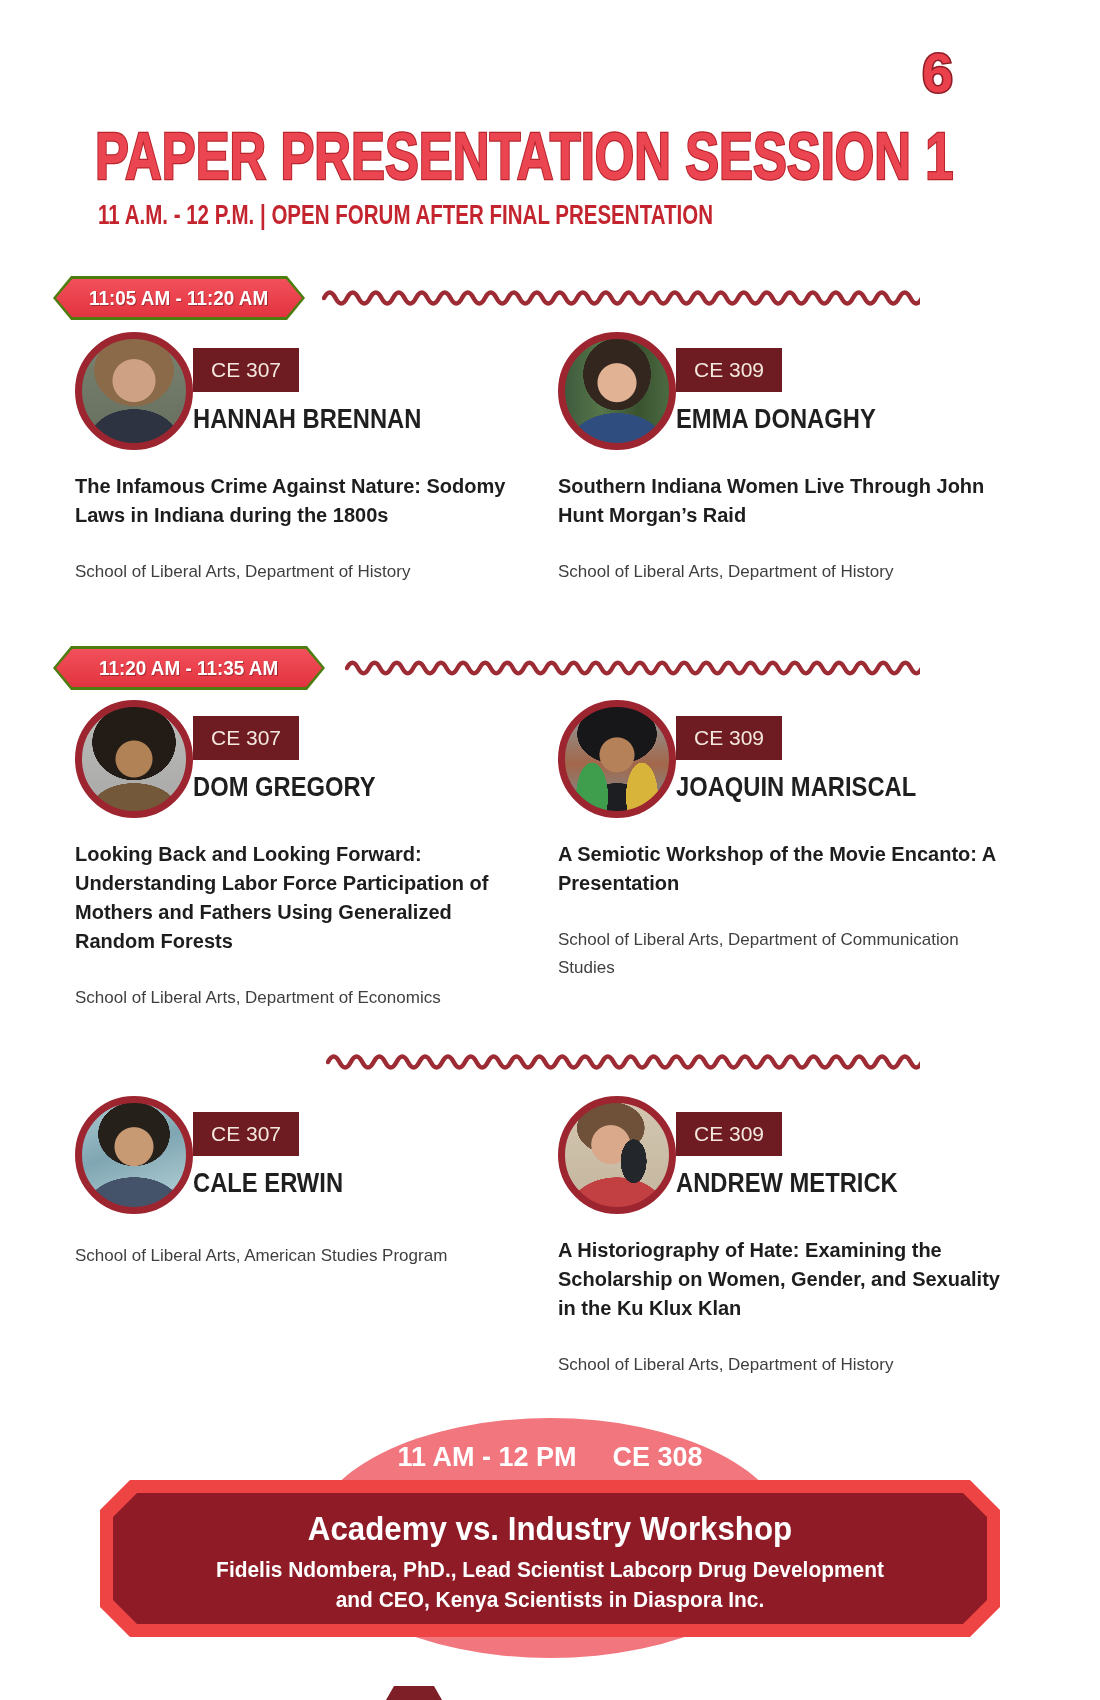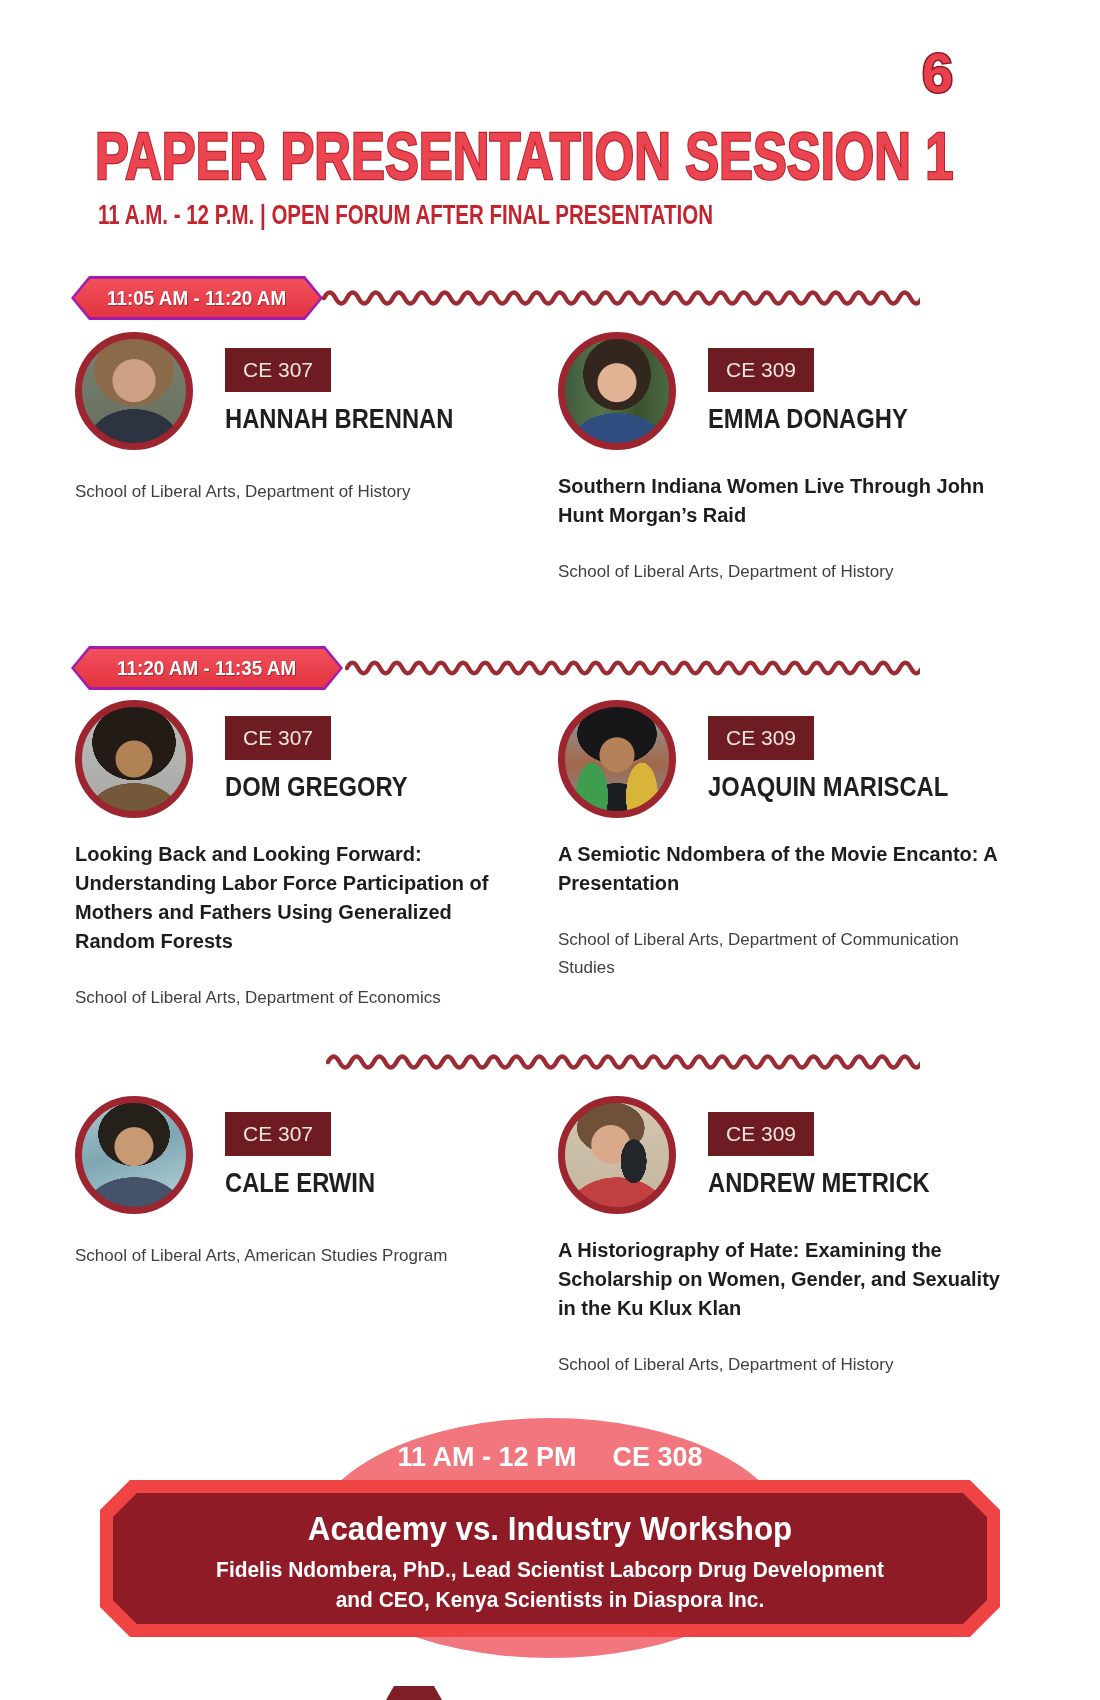--- a/index.html
+++ b/index.html
@@ -11,36 +11,36 @@
     color:#E9404C;-webkit-text-stroke:3px #8E1B26;paint-order:stroke fill;}
 
   
   .title{position:absolute;left:95px;top:118px;margin:0;font-size:66px;font-weight:bold;
     color:#EA4550;-webkit-text-stroke:2.5px #B7242C;paint-order:stroke fill;
     white-space:nowrap;transform:scaleX(.77);transform-origin:left top;letter-spacing:0px;}
   .subtitle{position:absolute;left:98px;top:200px;font-size:27px;font-weight:bold;color:#C3242E;
     white-space:nowrap;transform:scaleX(.76);transform-origin:left top;}
 
   
-  .slot-badge{position:absolute;left:71px;height:44px;background:#a21caf;
+  .slot-badge{position:absolute;left:53px;height:44px;background:#4d7c0f;
     clip-path:polygon(18px 0,calc(100% - 18px) 0,100% 50%,calc(100% - 18px) 100%,18px 100%,0 50%);}
   .slot-badge-inner{position:absolute;inset:3px;display:flex;align-items:center;justify-content:center;
     background:linear-gradient(180deg,#F2505B,#E23440);
     clip-path:polygon(16px 0,calc(100% - 16px) 0,100% 50%,calc(100% - 16px) 100%,16px 100%,0 50%);}
   .slot-badge-inner span{color:#fff;font-size:21px;font-weight:bold;white-space:nowrap;
     transform:scaleX(.9);text-shadow:1px 1px 0 rgba(110,20,26,.55);}
 
   .wave{position:absolute;height:20px;}
   .wave path{fill:none;stroke:#9C2B33;stroke-width:4.5;stroke-linecap:round;}
 
   
   .card{position:absolute;width:460px;}
   .card-top{display:flex;}
   .photo{width:104px;height:104px;border-radius:50%;border:7px solid #9C2530;flex:none;}
-  .meta{margin-left:32px;padding-top:16px;}
+  .meta{padding-top:16px;}
   .room{display:inline-block;background:#6E1B22;color:#F3E7DE;font-size:21px;
     width:106px;text-align:center;padding:10px 0;}
   .pname{font-size:27px;font-weight:bold;color:#1f1f1f;margin-top:12px;white-space:nowrap;
     transform:scaleX(.88);transform-origin:left top;}
   .ptitle{margin-top:22px;font-size:20px;font-weight:bold;color:#1d1d1d;line-height:1.45;}
   .paffil{margin-top:28px;font-size:17px;color:#3f3f3f;line-height:1.65;}
 
   
   .p1{background:
     radial-gradient(circle at 50% 40%,#CFA184 0 21px,rgba(0,0,0,0) 22px),
@@ -111,20 +111,21 @@
     </svg>
 
   <div class="card" style="left:75px;top:332px;">
     <div class="card-top">
       <div class="photo p1"></div>
       <div class="meta">
         <div class="room"><span>CE 307</span></div>
         <div class="pname">HANNAH BRENNAN</div>
       </div>
     </div>
+    <div class="ptitle">The Infamous Crime Against Nature: Sodomy Laws in Indiana during the 1800s</div>
     <div class="paffil">School of Liberal Arts, Department of History</div>
   </div>
 
   <div class="card" style="left:558px;top:332px;">
     <div class="card-top">
       <div class="photo p2"></div>
       <div class="meta">
         <div class="room"><span>CE 309</span></div>
         <div class="pname">EMMA DONAGHY</div>
       </div>
@@ -155,21 +156,21 @@
   </div>
 
   <div class="card" style="left:558px;top:700px;">
     <div class="card-top">
       <div class="photo p4"></div>
       <div class="meta">
         <div class="room"><span>CE 309</span></div>
         <div class="pname">JOAQUIN MARISCAL</div>
       </div>
     </div>
-    <div class="ptitle">A Semiotic Ndombera of the Movie Encanto: A Presentation</div>
+    <div class="ptitle">A Semiotic Workshop of the Movie Encanto: A Presentation</div>
     <div class="paffil">School of Liberal Arts, Department of Communication Studies</div>
   </div>
 
   <svg class="wave" style="left:326px;top:1052px;width:594px;" viewBox="0 0 598 20">
       <path d="M2 10 q 5.75 -11 11.5 0 q 5.75 11 11.5 0 q 5.75 -11 11.5 0 q 5.75 11 11.5 0 q 5.75 -11 11.5 0 q 5.75 11 11.5 0 q 5.75 -11 11.5 0 q 5.75 11 11.5 0 q 5.75 -11 11.5 0 q 5.75 11 11.5 0 q 5.75 -11 11.5 0 q 5.75 11 11.5 0 q 5.75 -11 11.5 0 q 5.75 11 11.5 0 q 5.75 -11 11.5 0 q 5.75 11 11.5 0 q 5.75 -11 11.5 0 q 5.75 11 11.5 0 q 5.75 -11 11.5 0 q 5.75 11 11.5 0 q 5.75 -11 11.5 0 q 5.75 11 11.5 0 q 5.75 -11 11.5 0 q 5.75 11 11.5 0 q 5.75 -11 11.5 0 q 5.75 11 11.5 0 q 5.75 -11 11.5 0 q 5.75 11 11.5 0 q 5.75 -11 11.5 0 q 5.75 11 11.5 0 q 5.75 -11 11.5 0 q 5.75 11 11.5 0 q 5.75 -11 11.5 0 q 5.75 11 11.5 0 q 5.75 -11 11.5 0 q 5.75 11 11.5 0 q 5.75 -11 11.5 0 q 5.75 11 11.5 0 q 5.75 -11 11.5 0 q 5.75 11 11.5 0 q 5.75 -11 11.5 0 q 5.75 11 11.5 0 q 5.75 -11 11.5 0 q 5.75 11 11.5 0 q 5.75 -11 11.5 0 q 5.75 11 11.5 0 q 5.75 -11 11.5 0 q 5.75 11 11.5 0 q 5.75 -11 11.5 0 q 5.75 11 11.5 0 q 5.75 -11 11.5 0 q 5.75 11 11.5 0"></path>
     </svg>
 
   <div class="card" style="left:75px;top:1096px;">
     <div class="card-top">
       <div class="photo p5"></div>

